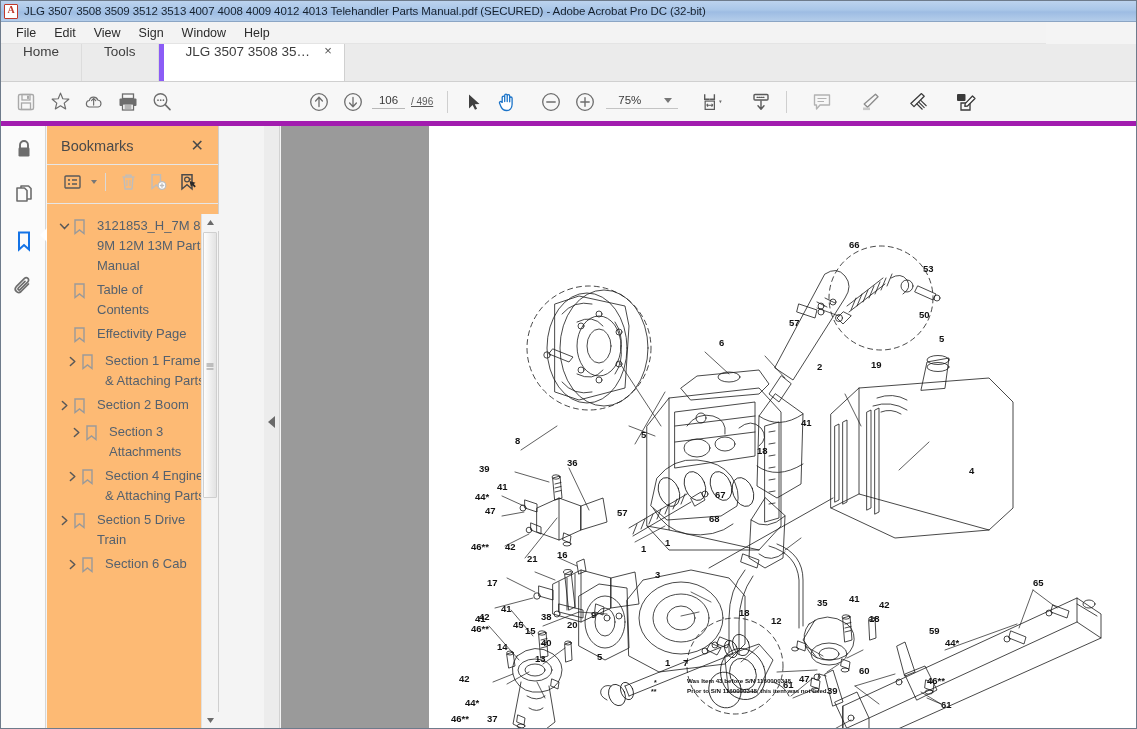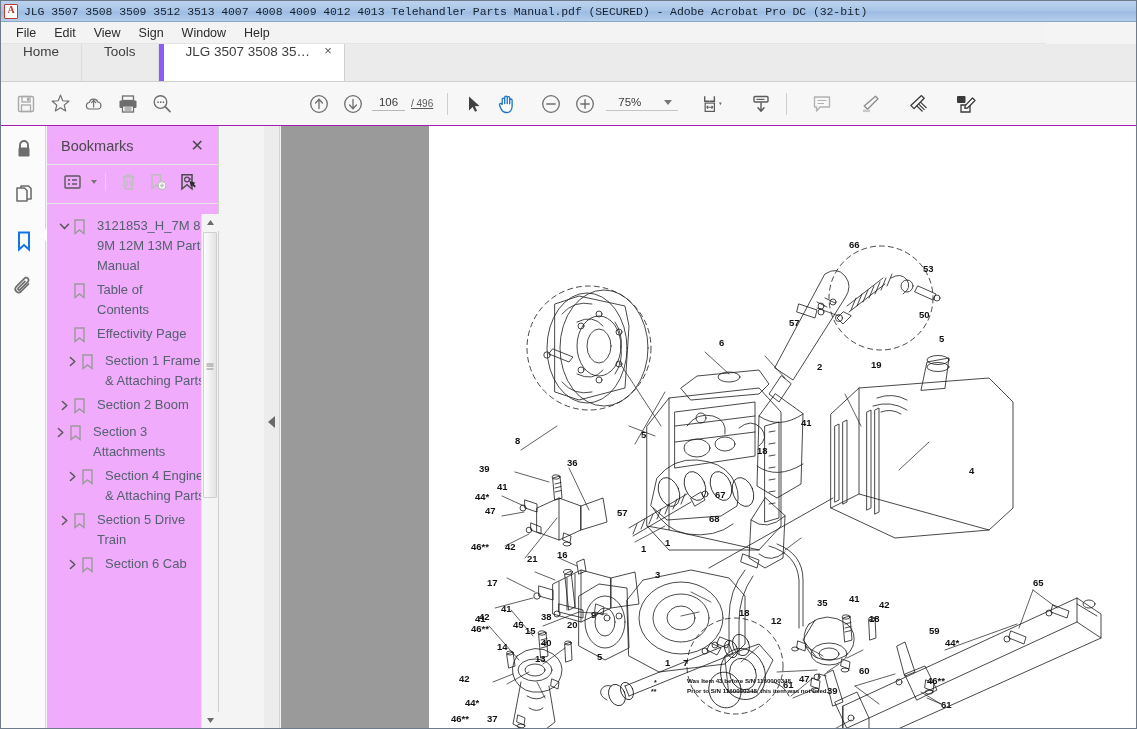--- a/index.html
+++ b/index.html
@@ -19,21 +19,20 @@
   }
 
   
   #titlebar {
     position: absolute; top: 0; left: 0;
     width: 1135px; height: 21px;
     background: linear-gradient(to bottom, #bcd3ee 0%, #a9c6e8 45%, #9dbce3 55%, #b4cdea 100%);
     border-bottom: 1px solid #8ba5c4;
     display: flex; align-items: center;
     padding-left: 3px;
-    font-family: Liberation Mono, monospace;
   }
   #titlebar .pdficon {
     width: 14px; height: 15px; margin-right: 6px;
     background: #ffffff;
     border: 1px solid #c0392b;
     border-radius: 1px;
     position: relative;
     flex: 0 0 auto;
   }
   #titlebar .pdficon::after {
@@ -88,21 +87,21 @@
   #tabstrip .tab .closex {
     margin-left: 14px; font-size: 13px; color: #555;
     line-height: 1; cursor: pointer;
   }
 
   
   #toolbar {
     position: absolute; top: 81px; left: 0;
     width: 1135px; height: 44px;
     background: #f7f7f7;
-    border-bottom: 1px solid #a21caf;
+    border-bottom: 5px solid #a21caf;
     display: flex; align-items: center;
   }
   .tb-btn {
     width: 34px; height: 32px;
     display: flex; align-items: center; justify-content: center;
     cursor: pointer;
   }
   .tb-btn svg { display: block; }
   .tb-sep {
     width: 1px; height: 22px; background: #cfcfcf; margin: 0 8px;
@@ -158,21 +157,21 @@
     width: 0; height: 0;
     border-top: 7px solid transparent;
     border-bottom: 7px solid transparent;
     border-right: 7px solid #ffffff;
   }
 
   
   #bmpanel {
     position: absolute; top: 125px; left: 46px;
     width: 172px; height: 603px;
-    background: #f0abfc;
+    background: #fdba74;
     border-right: 1px solid #cfcfcf;
   }
   #bmhead {
     display: flex; align-items: center; justify-content: space-between;
     padding: 12px 14px 10px 14px;
   }
   #bmhead .title { font-size: 14.5px; color: #4a4a4a; }
   #bmhead .xbtn { font-size: 16px; color: #4a4a4a; cursor: pointer; line-height: 1; }
   #bmtools {
     display: flex; align-items: center;
@@ -574,21 +573,21 @@
             </svg>
         </span>
         <span class="bmicon">
           <svg width="13" height="16" viewBox="0 0 13 16">
               <path d="M2 1 H11 V14.5 L6.5 11 L2 14.5 Z" fill="none" stroke="#9a9a9a" stroke-width="1.4"></path>
             </svg>
         </span>
         <span class="bmlabel" style="max-width:126px">Section 2 Boom</span>
       </div>
 
-      <div class="bmrow" style="padding-left:4px">
+      <div class="bmrow" style="padding-left:20px">
         <span class="tw">
           <svg width="11" height="11" viewBox="0 0 11 11">
               <path d="M3.4 1.5 L7.8 5.5 L3.4 9.5" fill="none" stroke="#585858" stroke-width="1.5" stroke-linecap="round" stroke-linejoin="round"></path>
             </svg>
         </span>
         <span class="bmicon">
           <svg width="13" height="16" viewBox="0 0 13 16">
               <path d="M2 1 H11 V14.5 L6.5 11 L2 14.5 Z" fill="none" stroke="#9a9a9a" stroke-width="1.4"></path>
             </svg>
         </span>

